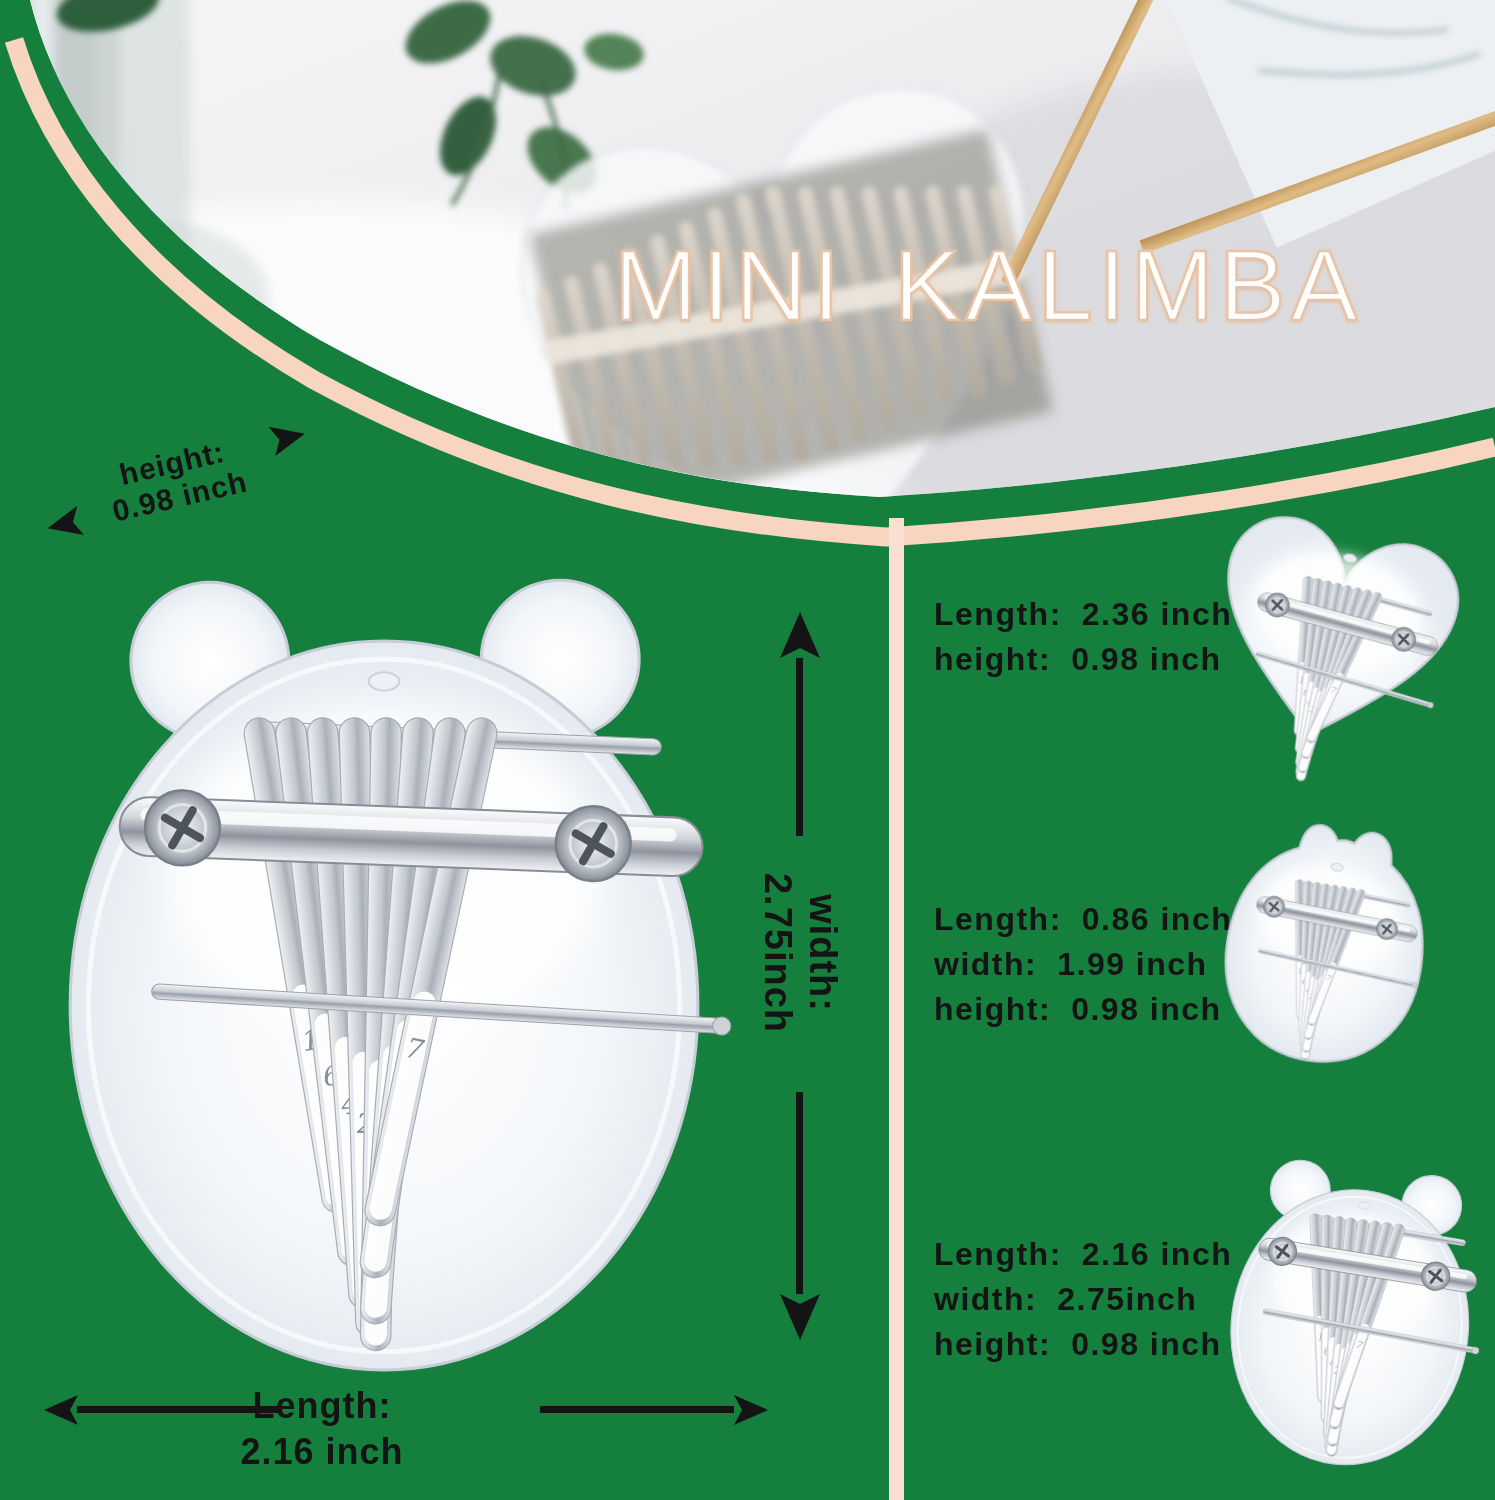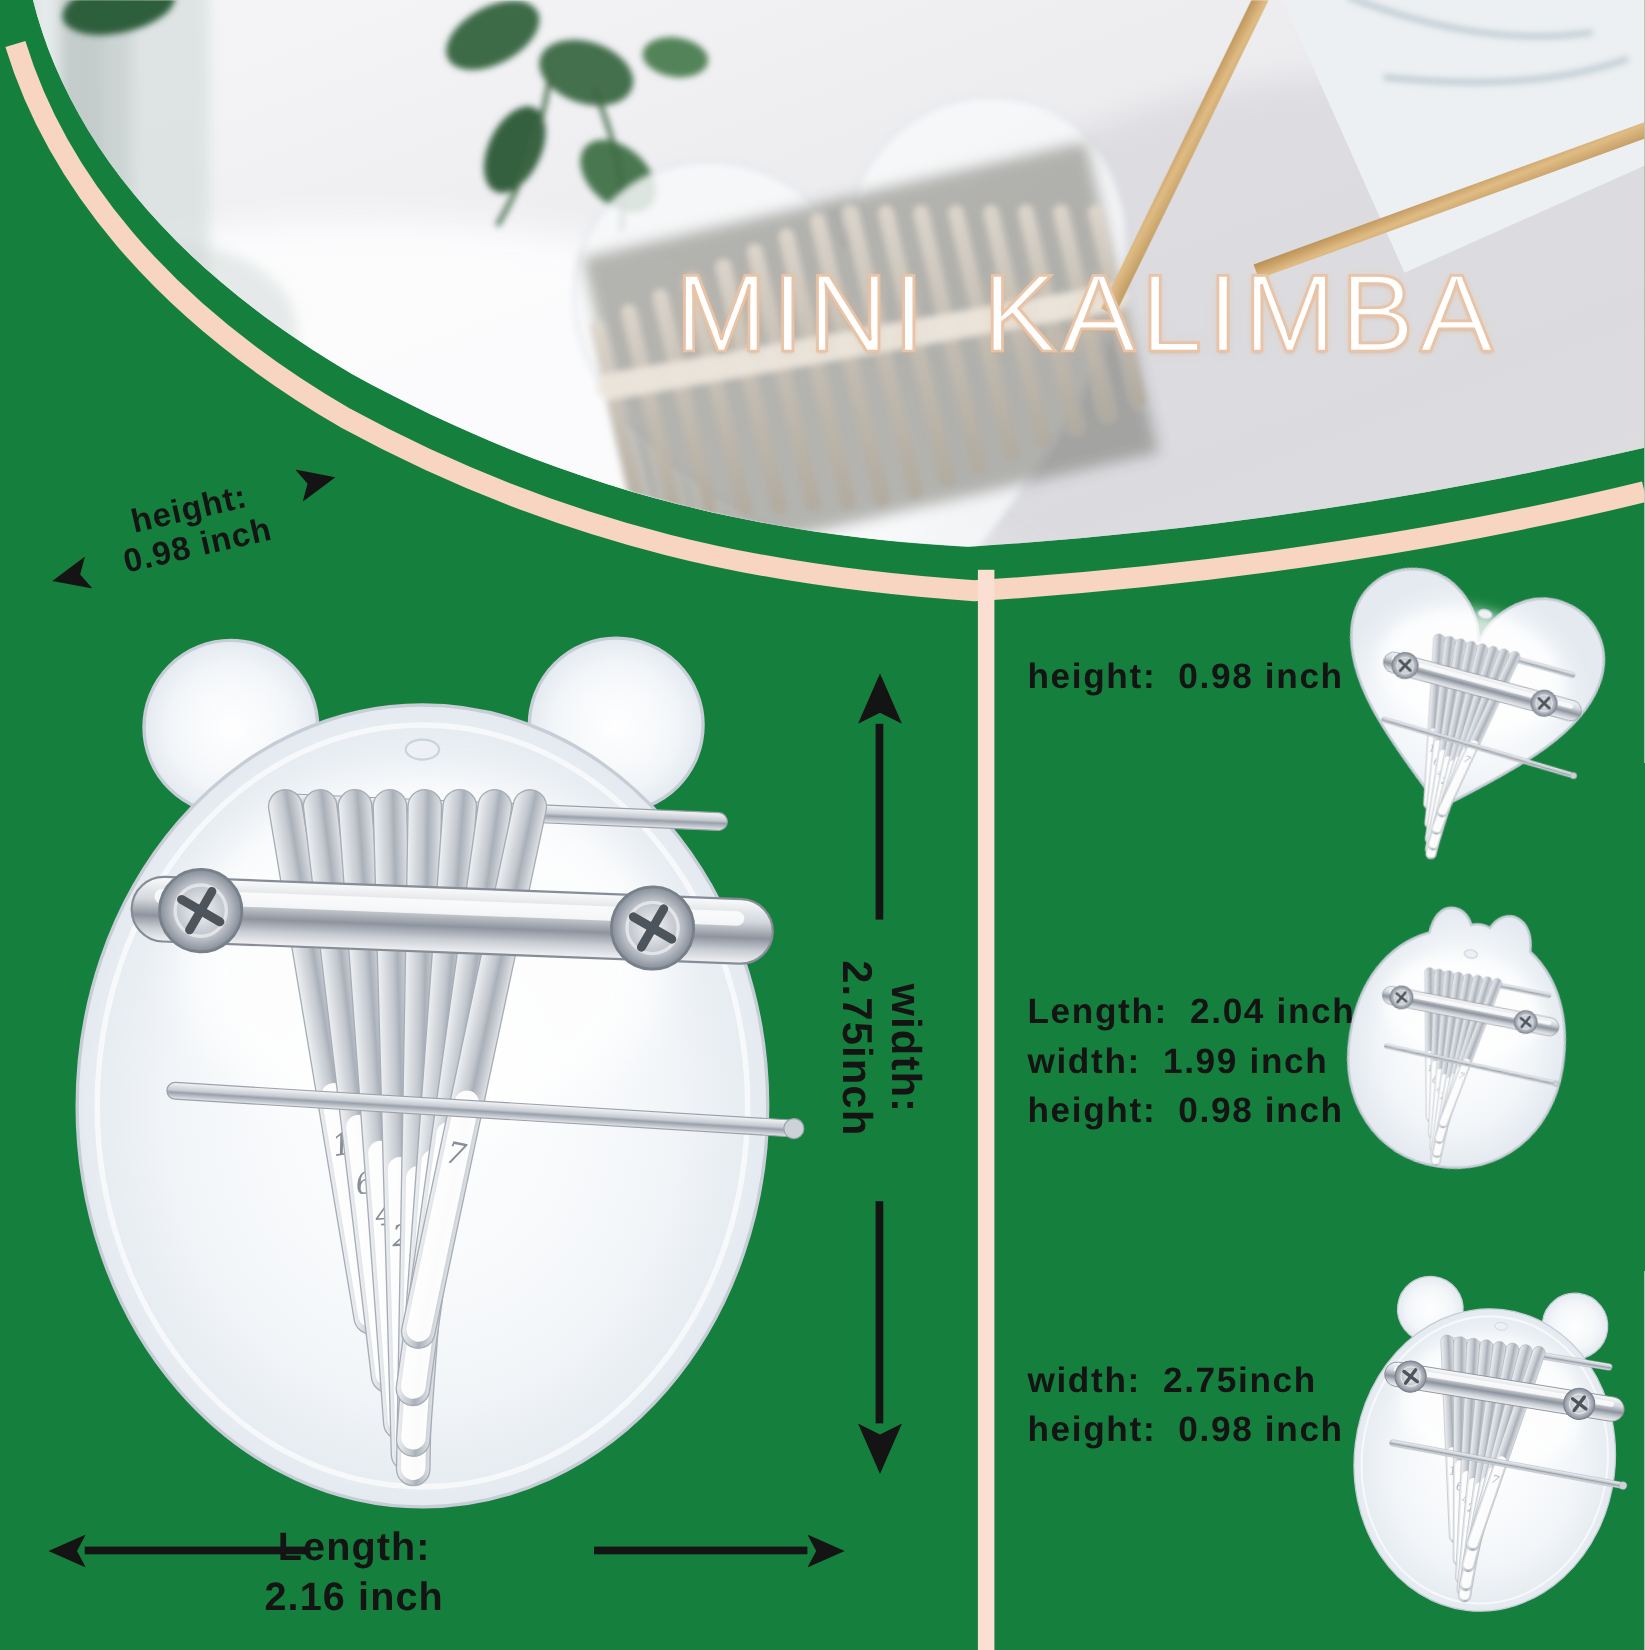--- a/index.html
+++ b/index.html
@@ -304,20 +304,23 @@
     <div>Length:</div>
     <div>2.16 inch</div>
   </div>
   <div class="hshaft" id="hshaft-right"></div>
   <svg class="ah hhead" id="hhead-right" width="34" height="30" viewBox="0 0 34 30">
       <path d="M34,15 L0,0 L8,15 L0,30 Z"></path>
     </svg>
 
   <div class="variant-specs" id="specs-1">
     <div class="spec-line">
+      <span class="spec-label">Length:</span><span class="spec-value">2.36 inch</span>
+    </div>
+    <div class="spec-line">
       <span class="spec-label">height:</span><span class="spec-value">0.98 inch</span>
     </div>
   </div>
   <div class="kalimba" id="k-heart">
       <svg viewBox="0 0 320 336" xmlns="http://www.w3.org/2000/svg">
     <defs>
       <linearGradient id="k1m" x1="0" y1="0" x2="0" y2="1">
         <stop offset="0" stop-color="#f4f5f7"></stop>
             <stop offset=".45" stop-color="#c7ccd3"></stop>
         <stop offset=".6" stop-color="#9aa1ab"></stop>
@@ -424,21 +427,21 @@
                 <line x1="0" y1="-20" x2="0" y2="20"></line>
               </g>
             </g>
           </g>
         </g>
   </svg>
     </div>
 
   <div class="variant-specs" id="specs-2">
     <div class="spec-line">
-      <span class="spec-label">Length:</span><span class="spec-value">2.04 inch</span>
+      <span class="spec-label">Length:</span><span class="spec-value">0.86 inch</span>
     </div>
     <div class="spec-line">
       <span class="spec-label">width:</span><span class="spec-value">1.99 inch</span>
     </div>
     <div class="spec-line">
       <span class="spec-label">height:</span><span class="spec-value">0.98 inch</span>
     </div>
   </div>
   <div class="kalimba" id="k-cat">
       <svg viewBox="0 0 300 350" xmlns="http://www.w3.org/2000/svg">
@@ -551,20 +554,23 @@
                 <line x1="0" y1="-20" x2="0" y2="20"></line>
               </g>
             </g>
           </g>
         </g>
   </svg>
     </div>
 
   <div class="variant-specs" id="specs-3">
     <div class="spec-line">
+      <span class="spec-label">Length:</span><span class="spec-value">2.16 inch</span>
+    </div>
+    <div class="spec-line">
       <span class="spec-label">width:</span><span class="spec-value">2.75inch</span>
     </div>
     <div class="spec-line">
       <span class="spec-label">height:</span><span class="spec-value">0.98 inch</span>
     </div>
   </div>
   <div class="kalimba" id="k-bear">
       <svg viewBox="0 0 640 800" xmlns="http://www.w3.org/2000/svg">
     <defs>
       <linearGradient id="k3m" x1="0" y1="0" x2="0" y2="1">

